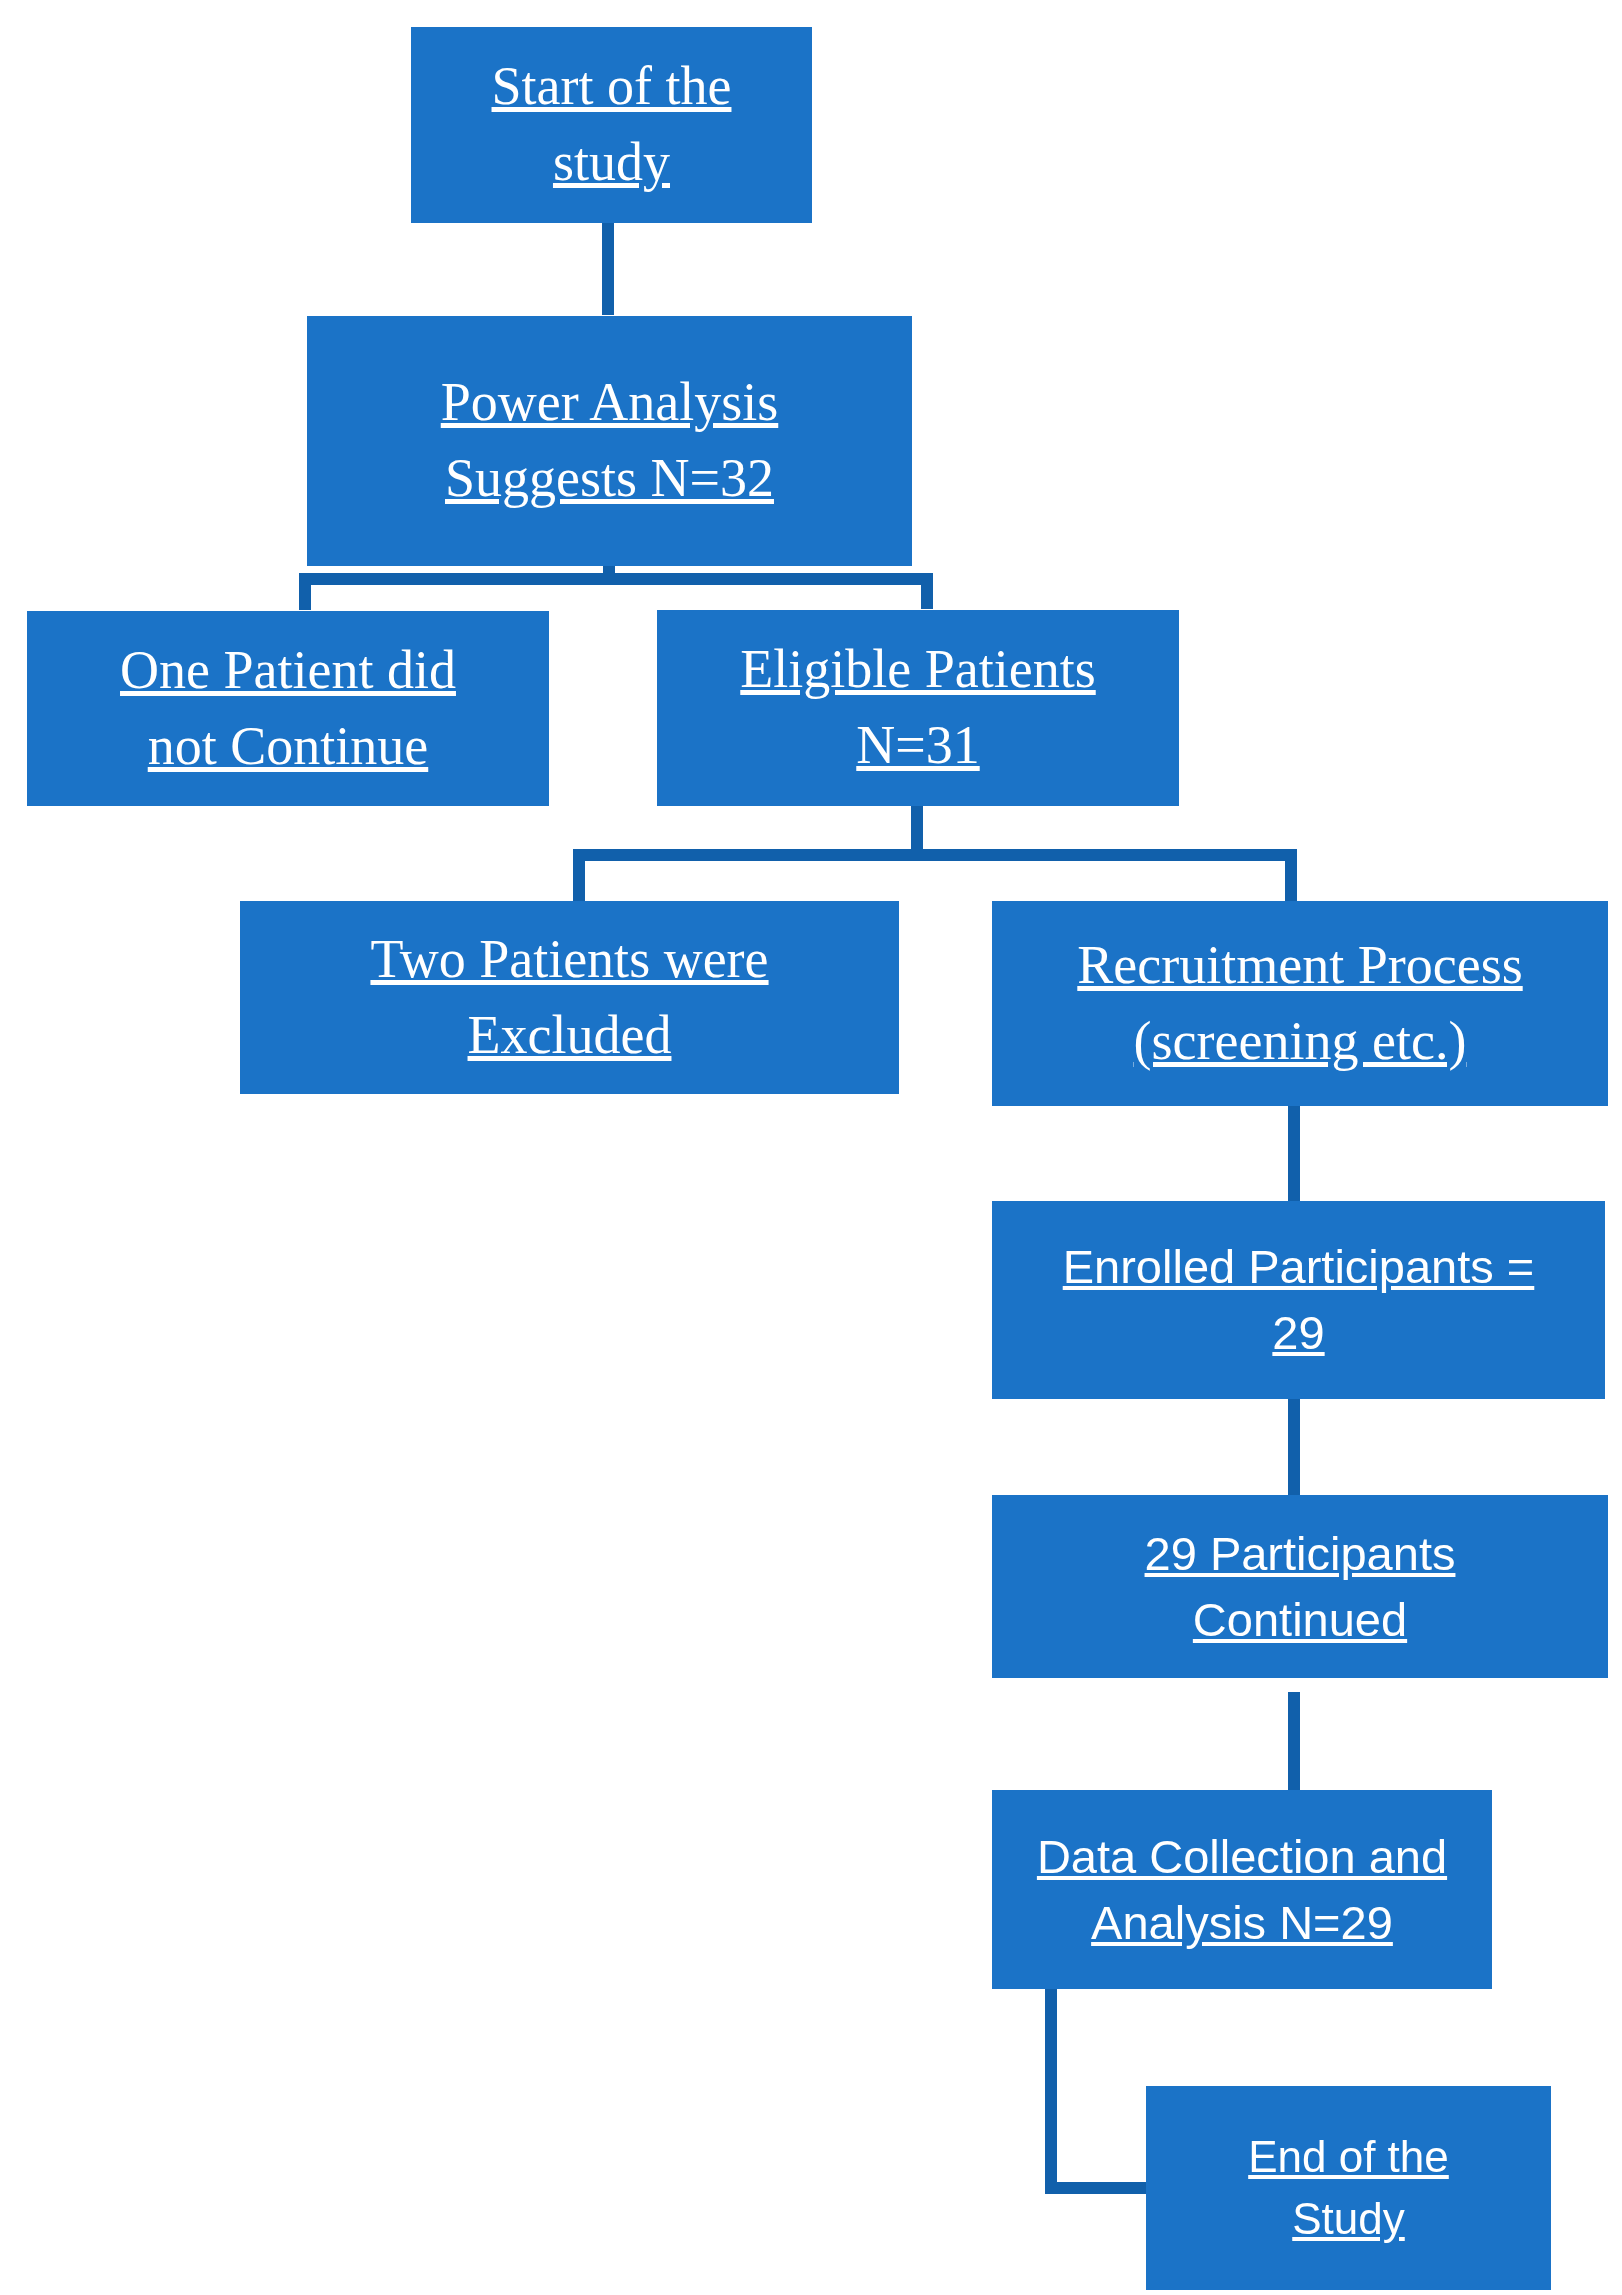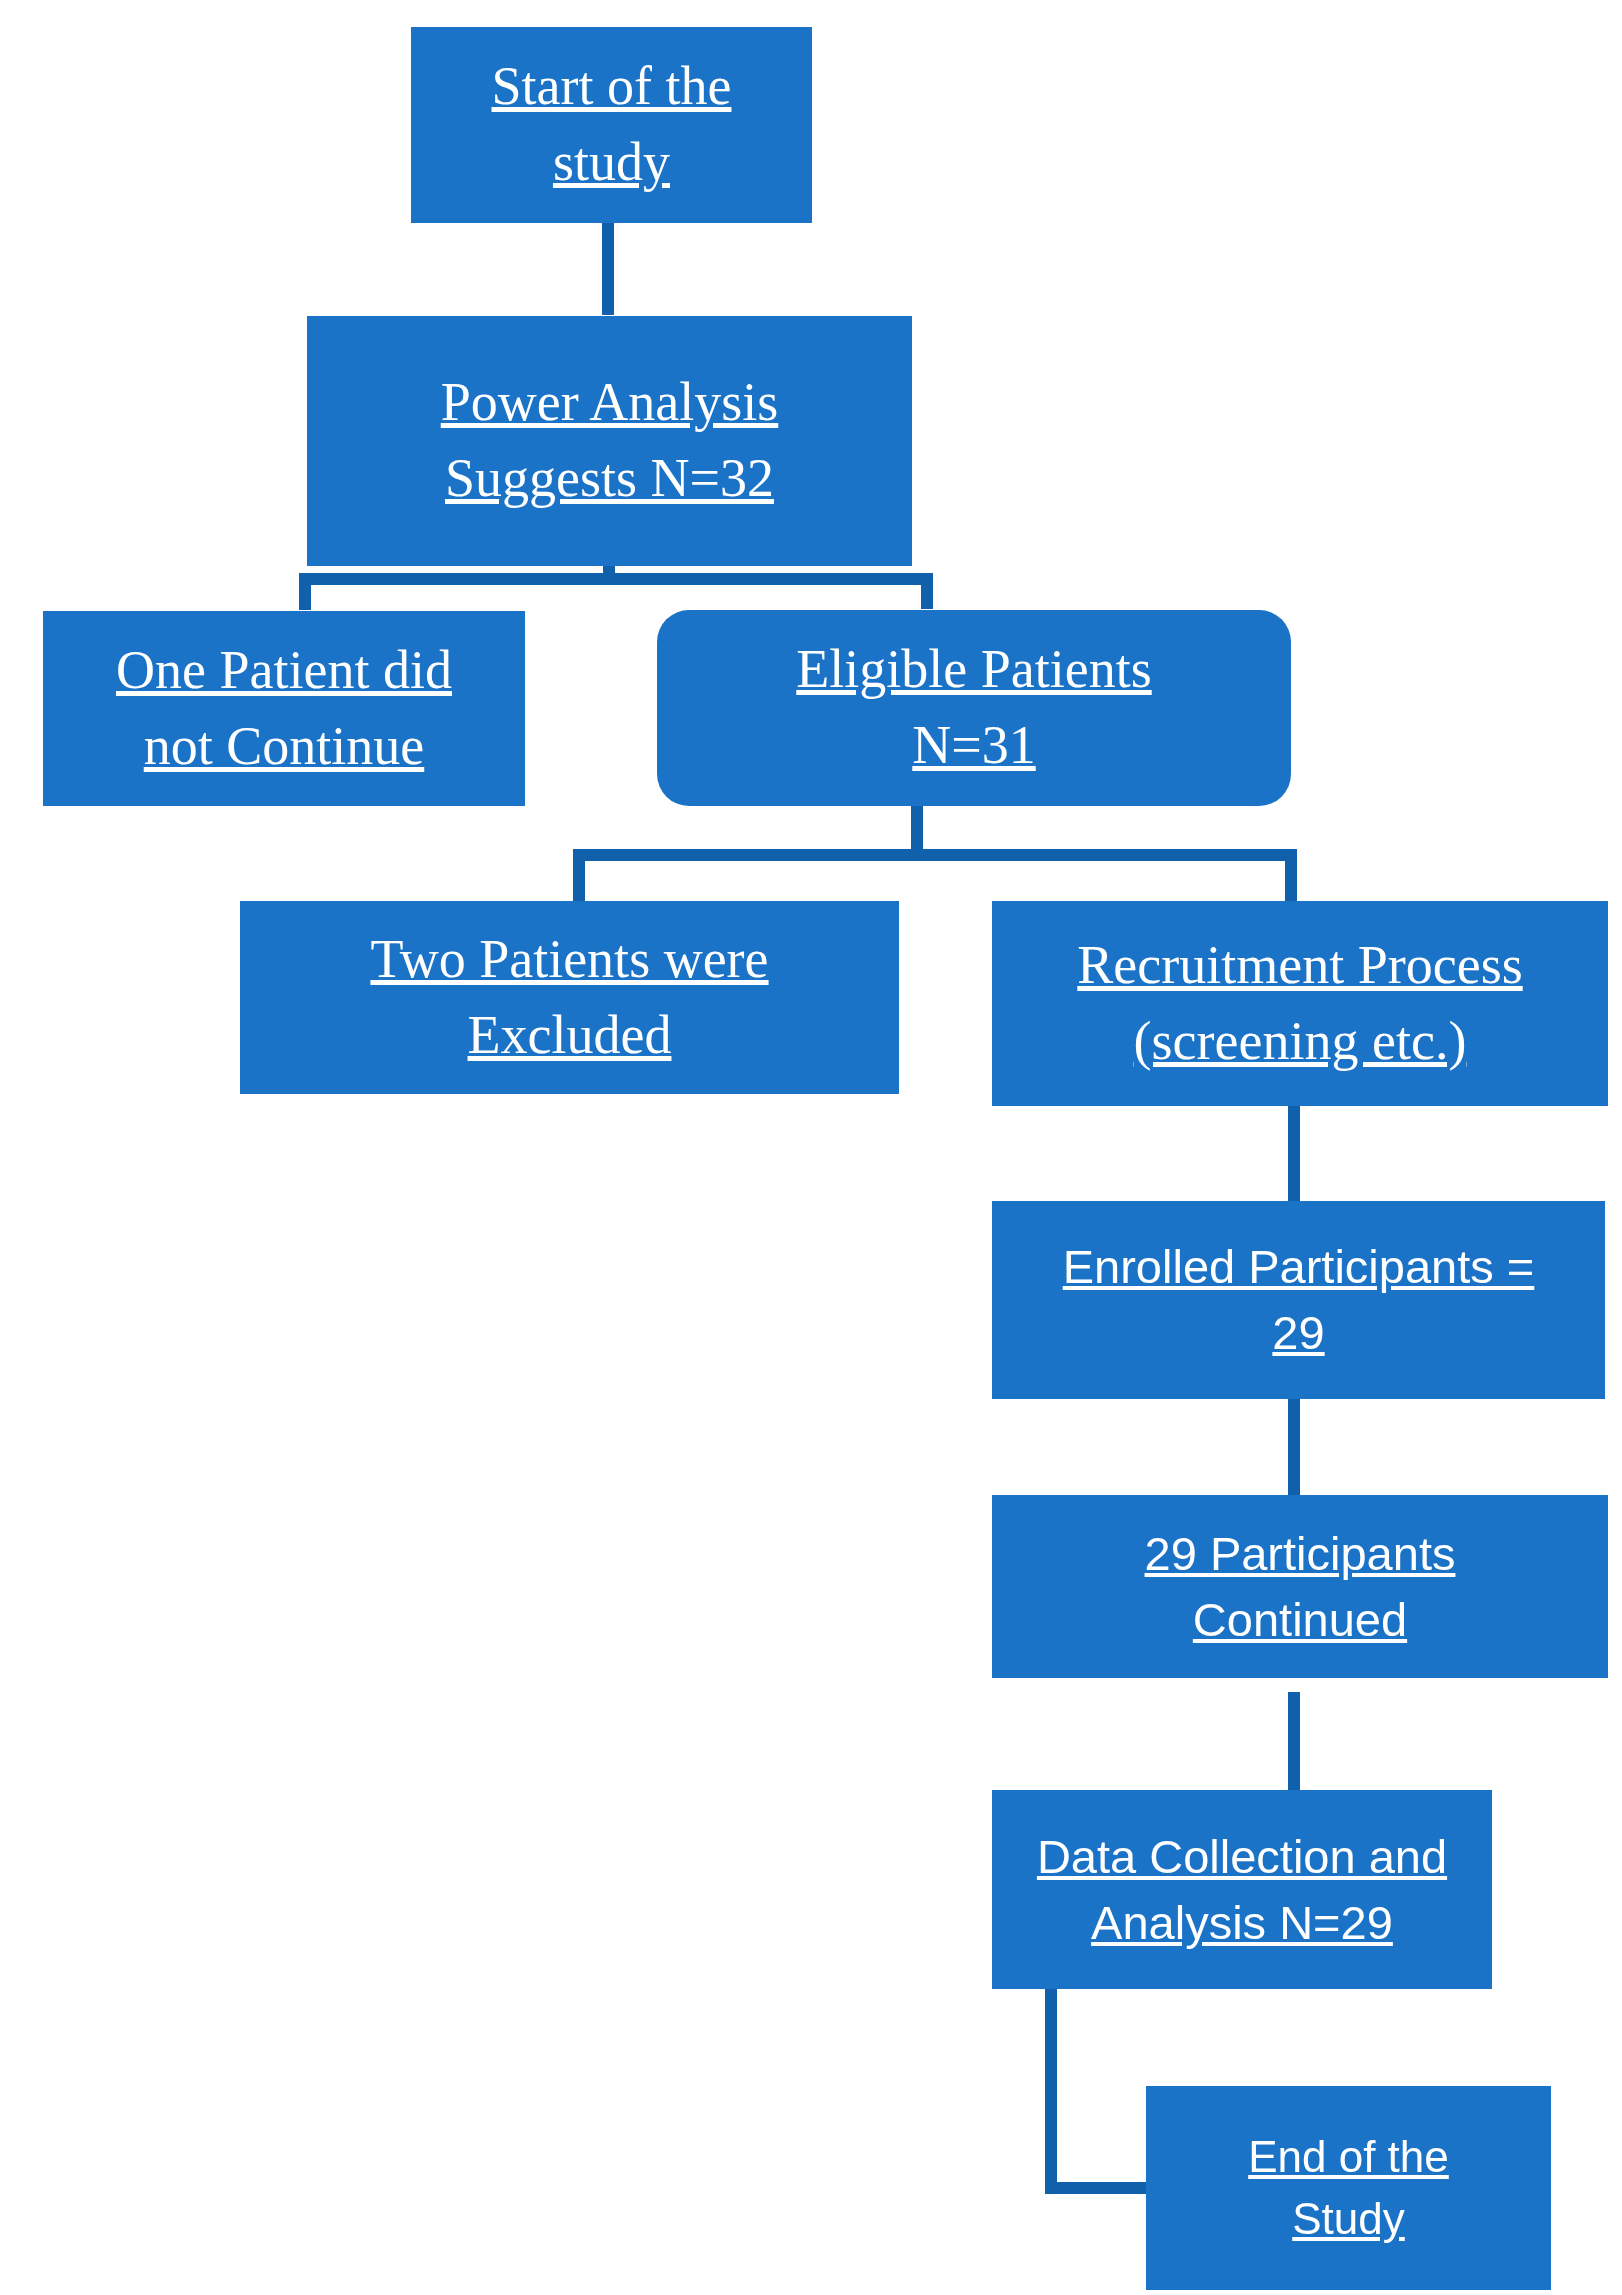--- a/index.html
+++ b/index.html
@@ -68,24 +68,24 @@
 
   <div class="conn" style="left:1045px;top:1989px;width:11.8px;height:205px;"></div>
   <div class="conn" style="left:1045px;top:2182px;width:101px;height:11.8px;"></div>
 
   <div class="node serif-node" style="left:411px;top:26.5px;width:401px;height:196px;">Start of the
 study</div>
 
   <div class="node serif-node" style="left:307px;top:316px;width:605px;height:250px;">Power Analysis
 Suggests N=32</div>
 
-  <div class="node serif-node" style="left:43px;top:611px;width:482px;height:195px;">One Patient did
+  <div class="node serif-node" style="left:27px;top:611px;width:522px;height:195px;">One Patient did
 not Continue</div>
 
-  <div class="node serif-node" style="left:657px;top:610px;width:634px;height:196px;border-radius:32px;">Eligible Patients
+  <div class="node serif-node" style="left:657px;top:610px;width:522px;height:196px;">Eligible Patients
 N=31</div>
 
   <div class="node serif-node" style="left:992px;top:901px;width:616px;height:205px;">Recruitment Process
 (screening etc.)</div>
 
   <div class="node serif-node" style="left:240px;top:901px;width:659px;height:193px;">Two Patients were
 Excluded</div>
 
   <div class="node sans-node" style="left:992px;top:1201px;width:613px;height:198px;">Enrolled Participants =
 29</div>

